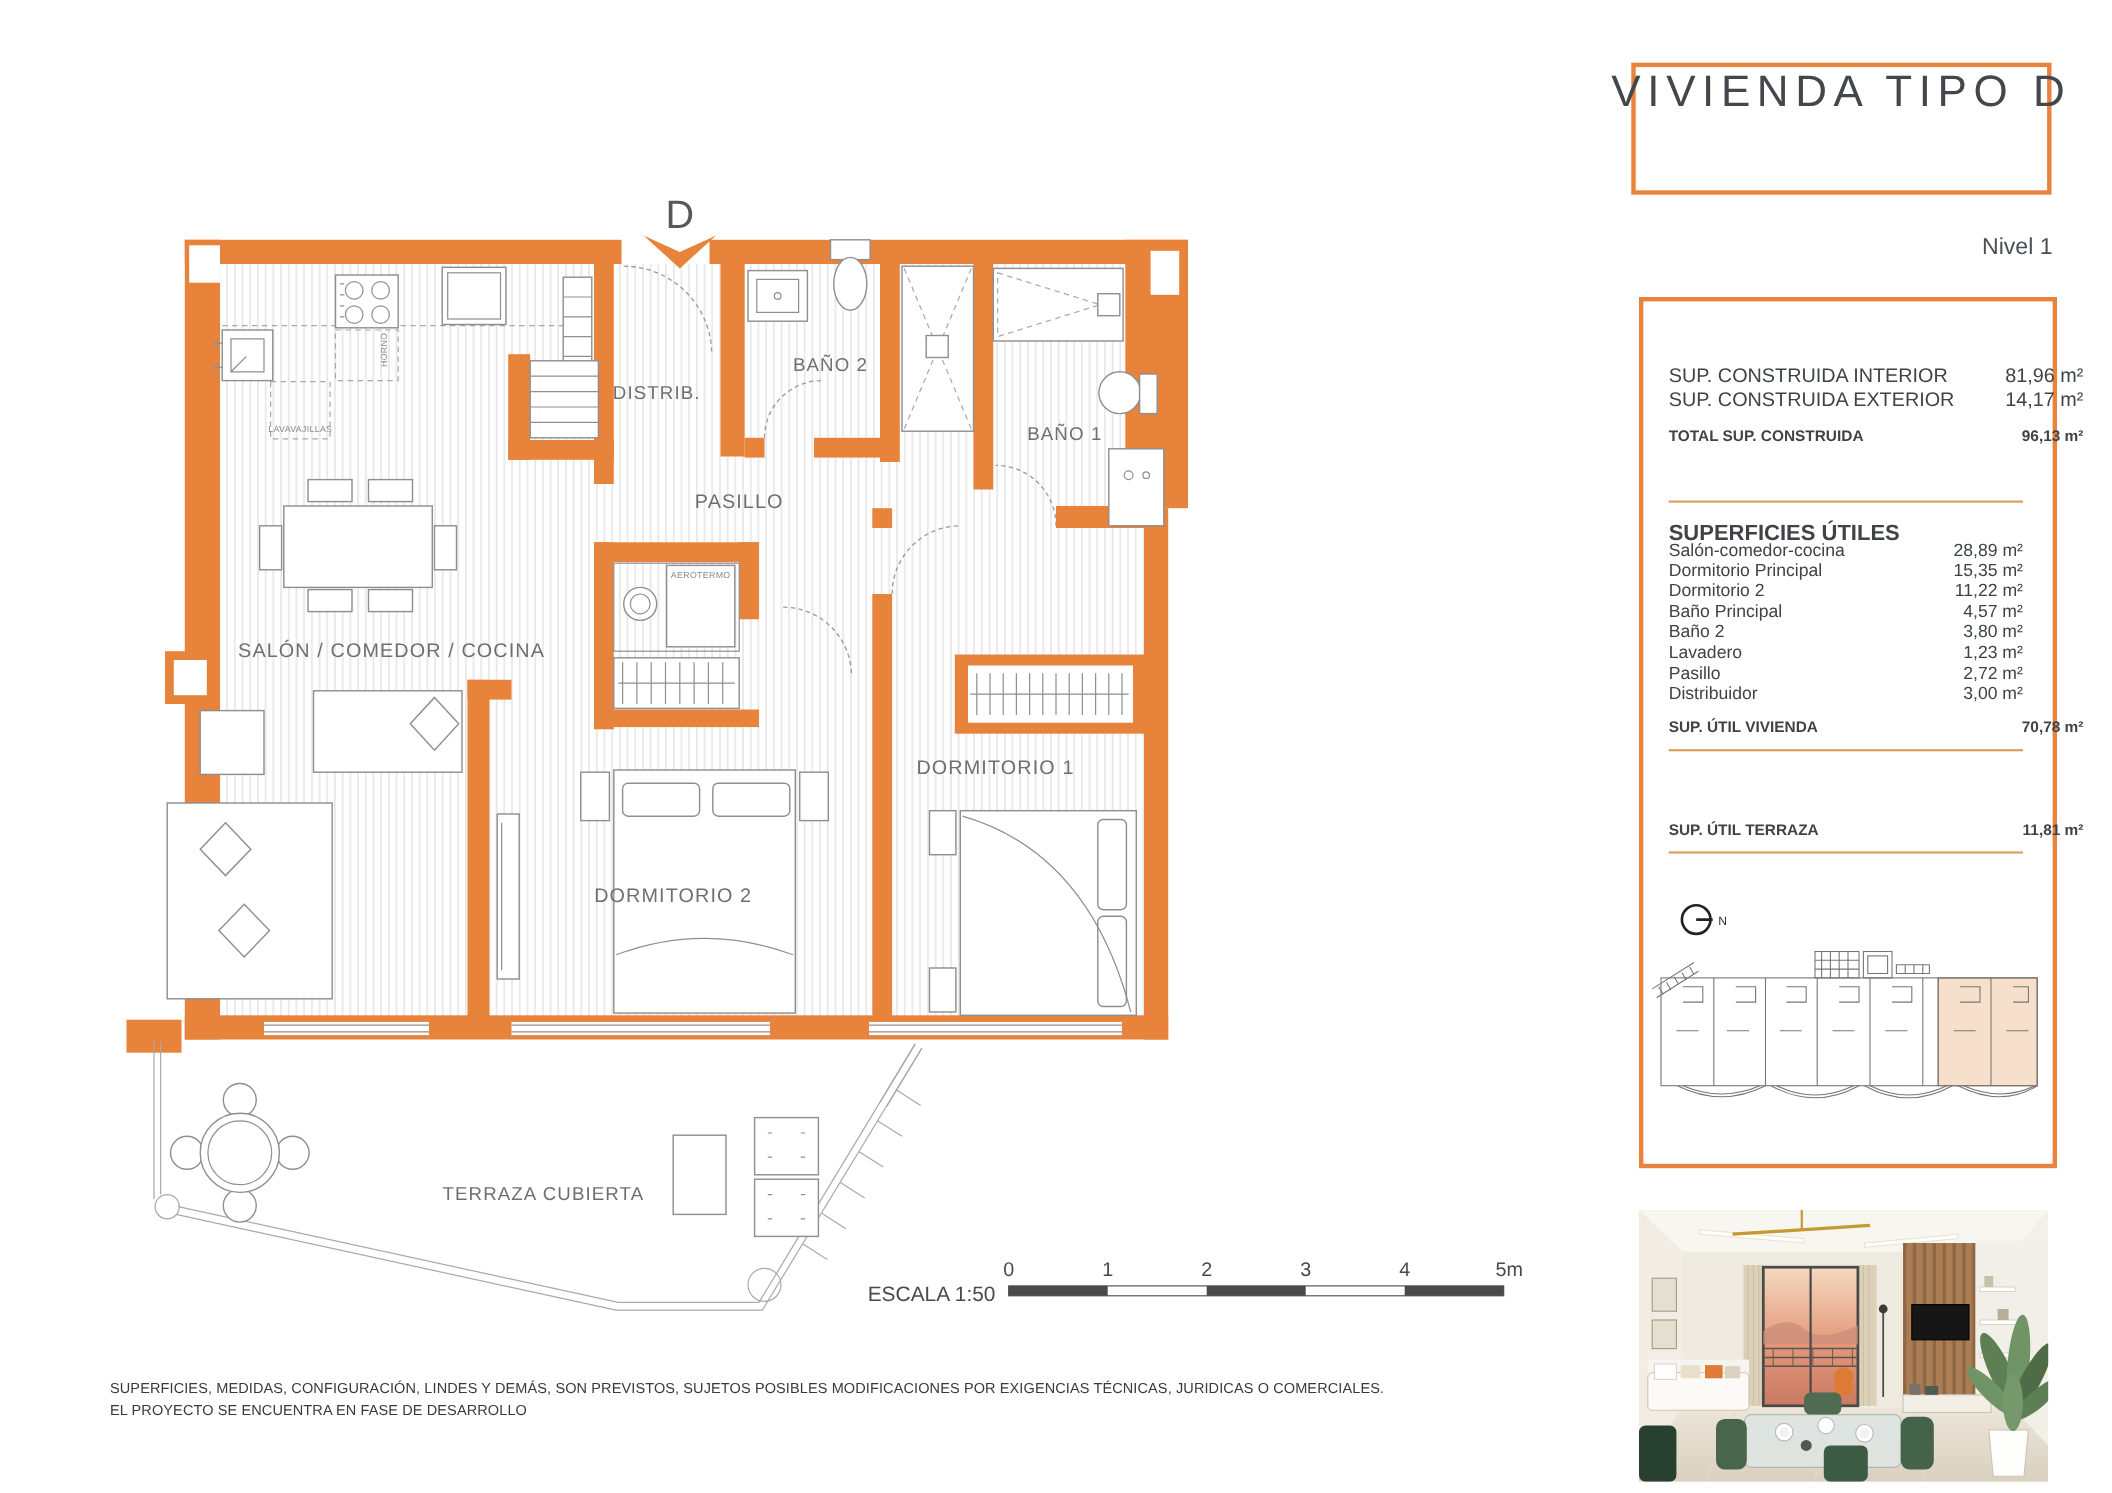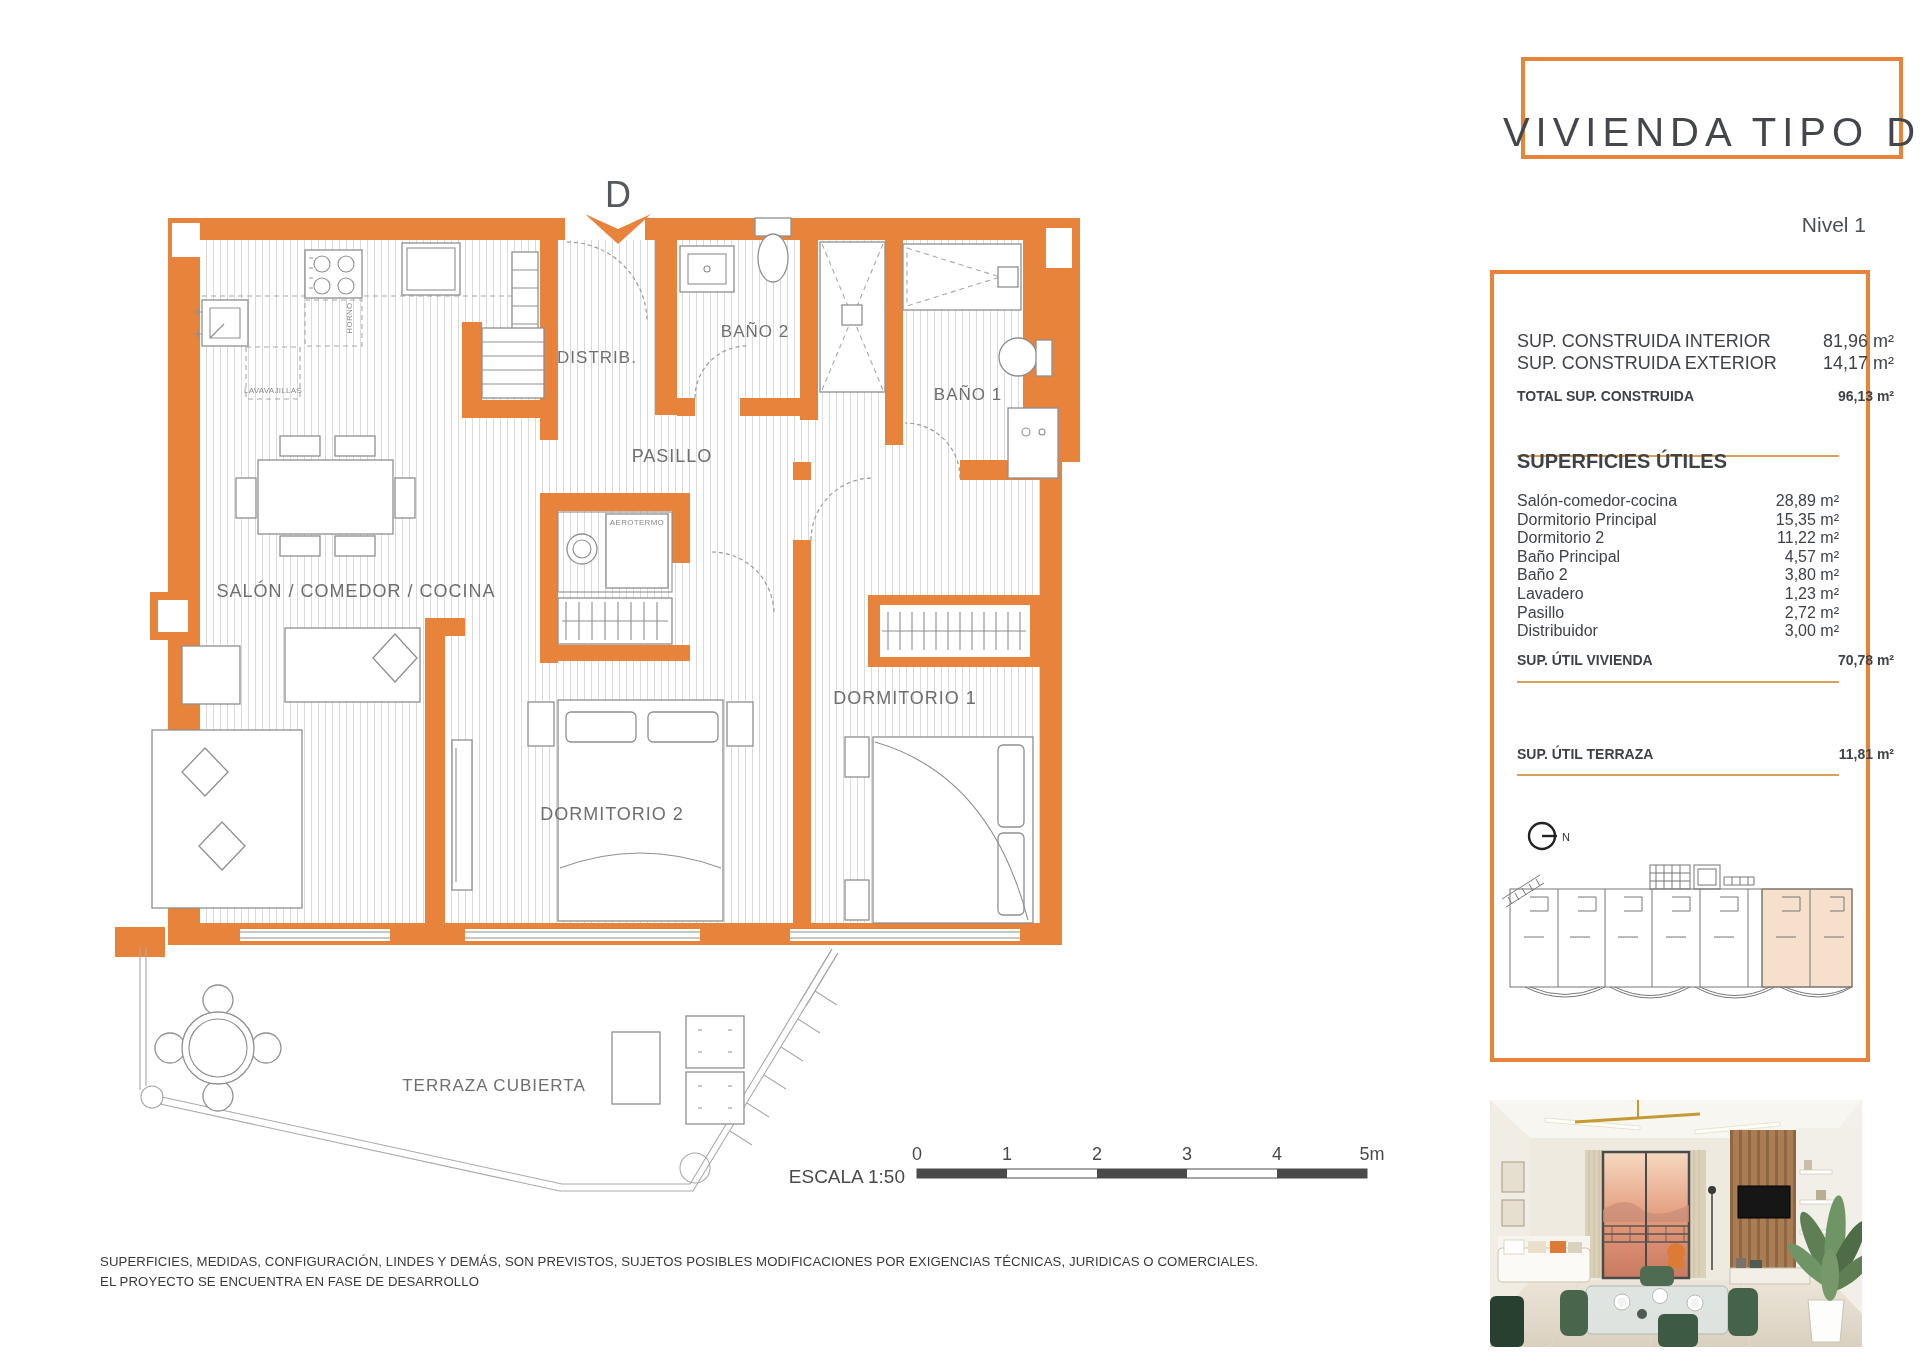--- a/index.html
+++ b/index.html
@@ -1,22 +1,22 @@
 <!DOCTYPE html>
 <html><head>
 <meta charset="utf-8">
 <style>
   html,body{margin:0;padding:0;}
   body{width:1920px;height:1357px;position:relative;background:#ffffff;
        font-family:"Liberation Sans",sans-serif;overflow:hidden;color:#43474B;}
   .abs{position:absolute;}
 
   
-  .title-box{left:1483px;top:57px;width:382px;height:102px;border:4px solid #E8833C;
-             box-sizing:border-box;display:flex;align-items:flex-end;justify-content:center;margin-left:38px;}
+  .title-box{left:1483px;top:57px;width:382px;height:120px;border:4px solid #E8833C;
+             box-sizing:border-box;display:flex;align-items:flex-start;justify-content:center;}
   .title-box span{font-size:40px;letter-spacing:6px;color:#43474B;font-weight:500;white-space:nowrap;}
   .subtitle{left:1400px;top:211px;width:466px;text-align:right;font-size:21px;line-height:28px;color:#4A4F54;}
 
   .panel{left:1490px;top:270px;width:380px;height:792px;border:4px solid #E8833C;box-sizing:border-box;}
   .panel .row{position:absolute;left:0;width:427px;box-sizing:border-box;display:flex;
               justify-content:space-between;padding:0 27px 0 23px;font-size:18px;color:#3F4347;}
   .panel .bold{font-weight:bold;font-size:14px;}
   .divider{position:absolute;left:23px;width:322px;height:2px;background:#D9A05A;}
   .s-header{position:absolute;left:23px;font-size:20px;font-weight:bold;color:#3F4347;}
   .s-items{position:absolute;left:0;width:372px;box-sizing:border-box;padding:0 27px 0 23px;text-align:right;}
@@ -274,21 +274,21 @@
   <div class="row" style="top:79px">
     <span>SUP. CONSTRUIDA EXTERIOR</span>
     <span>14,17 m²</span>
   </div>
   <div class="row bold" style="top:114px">
     <span>TOTAL SUP. CONSTRUIDA</span>
     <span>96,13 m²</span>
   </div>
 
   <div class="divider" style="top:181px"></div>
-  <div class="s-header" style="top:176px">SUPERFICIES ÚTILES</div>
+  <div class="s-header" style="top:200px">SUPERFICIES ÚTILES</div>
 
   <div class="s-items" style="top:218px">
     <div class="s-row">
         <span>Salón-comedor-cocina</span>
         <span>28,89 m²</span>
       </div>
     <div class="s-row">
         <span>Dormitorio Principal</span>
         <span>15,35 m²</span>
       </div>

